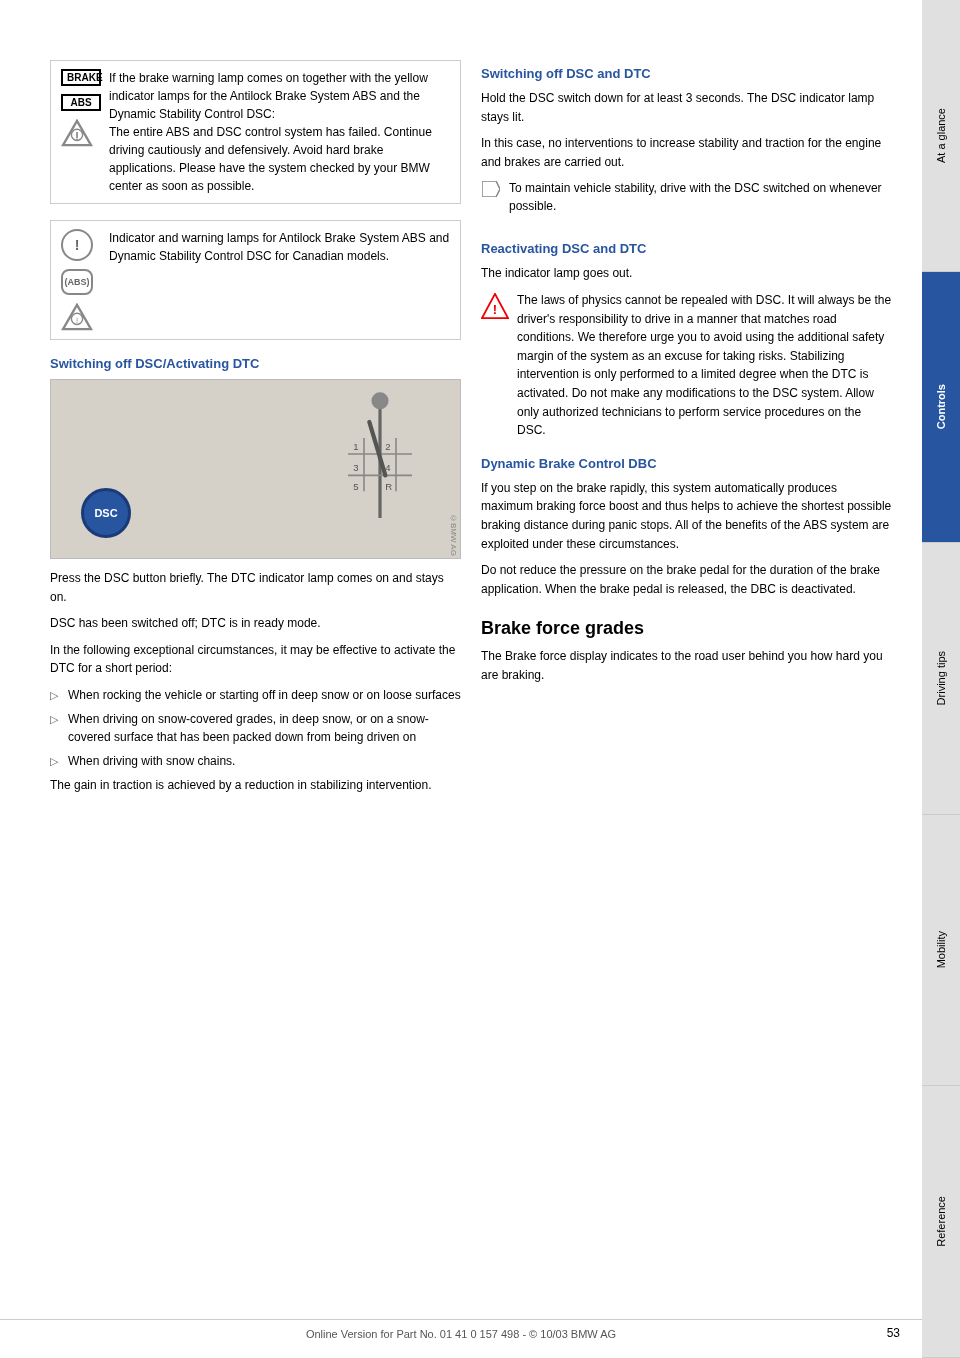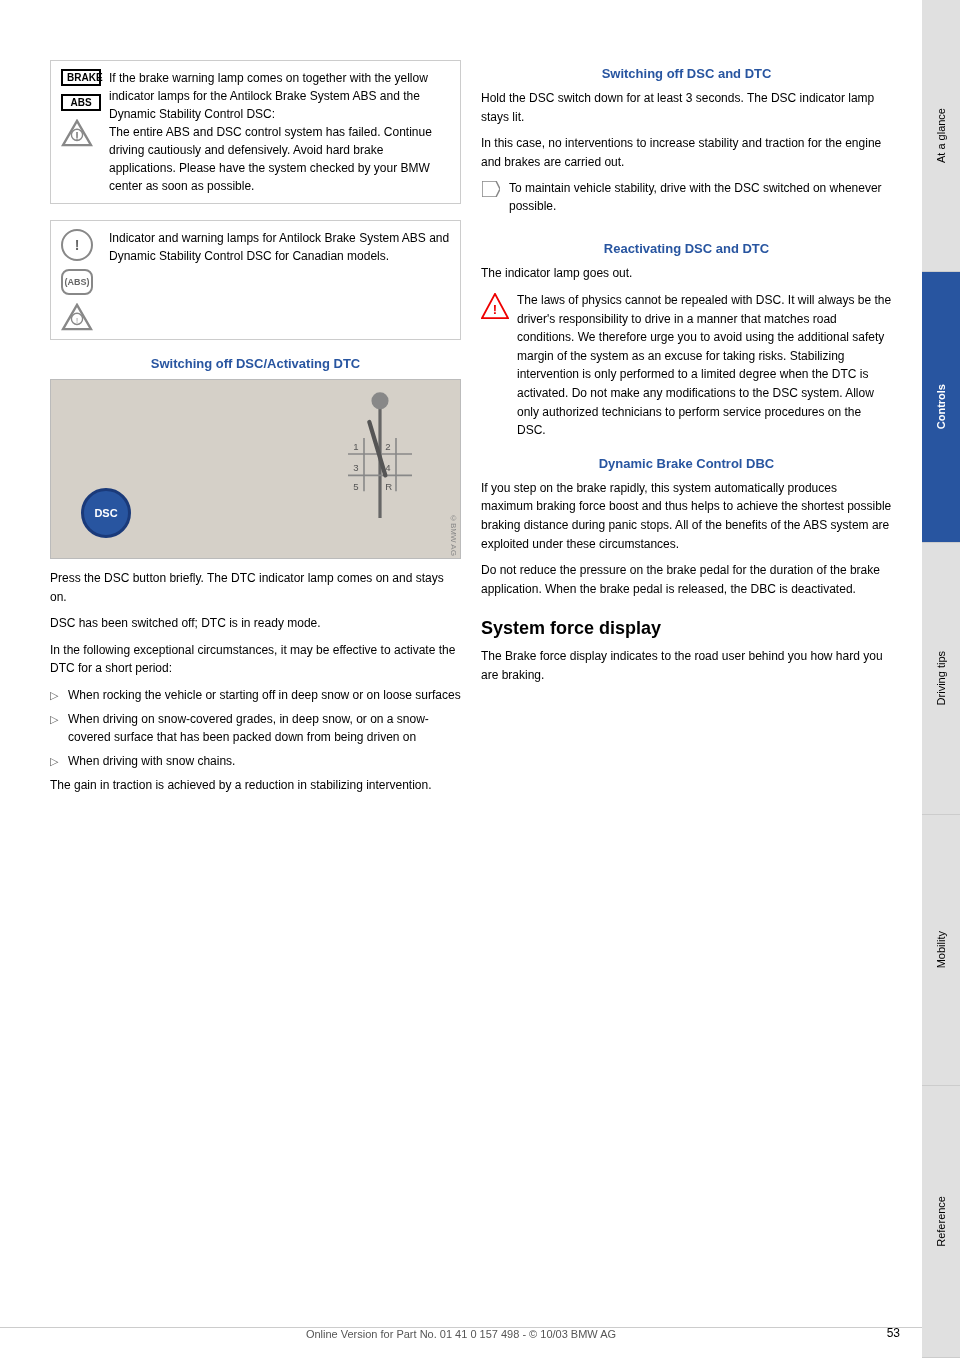--- a/index.html
+++ b/index.html
@@ -125,21 +125,20 @@
       align-items: flex-start;
     }
 
     
     .section-heading {
       color: #2855a0;
       font-size: 13px;
       font-weight: bold;
       margin-bottom: 8px;
       margin-top: 6px;
-      text-align: center;
     }
 
     
     .dsc-image {
       border: 1px solid #bbb;
       width: 100%;
       height: 180px;
       background: #d5d0c8;
       margin-bottom: 10px;
       position: relative;
@@ -239,20 +238,21 @@
     
     .footer {
       position: absolute;
       bottom: 18px;
       left: 0;
       right: 38px;
       text-align: center;
       font-size: 11px;
       color: #555;
       border-top: 1px solid #ccc;
+      padding-top: 8px;
     }
     .page-number {
       position: absolute;
       bottom: 18px;
       right: 60px;
       font-size: 12px;
       color: #000;
     }
   </style>
 </head>
@@ -394,21 +394,21 @@
           </svg>
         </div>
         <p style="margin-bottom:8px;">The laws of physics cannot be repealed with DSC. It will always be the driver's responsibility to drive in a manner that matches road conditions. We therefore urge you to avoid using the additional safety margin of the system as an excuse for taking risks. Stabilizing intervention is only performed to a limited degree when the DTC is activated.
 Do not make any modifications to the DSC system. Allow only authorized technicians to perform service procedures on the DSC.</p>
       </div>
 
       <div class="section-heading">Dynamic Brake Control DBC</div>
       <p>If you step on the brake rapidly, this system automatically produces maximum braking force boost and thus helps to achieve the shortest possible braking distance during panic stops. All of the benefits of the ABS system are exploited under these circumstances.</p>
       <p>Do not reduce the pressure on the brake pedal for the duration of the brake application. When the brake pedal is released, the DBC is deactivated.</p>
 
-      <div class="big-heading">System force display</div>
+      <div class="big-heading">Brake force grades</div>
       <p>The Brake force display indicates to the road user behind you how hard you are braking.</p>
     </div>
   </div>
 </div>
 
 <div class="footer">
   <span>Online Version for Part No. 01 41 0 157 498 - © 10/03 BMW AG</span>
 </div>
 <div class="page-number">53</div>
 

